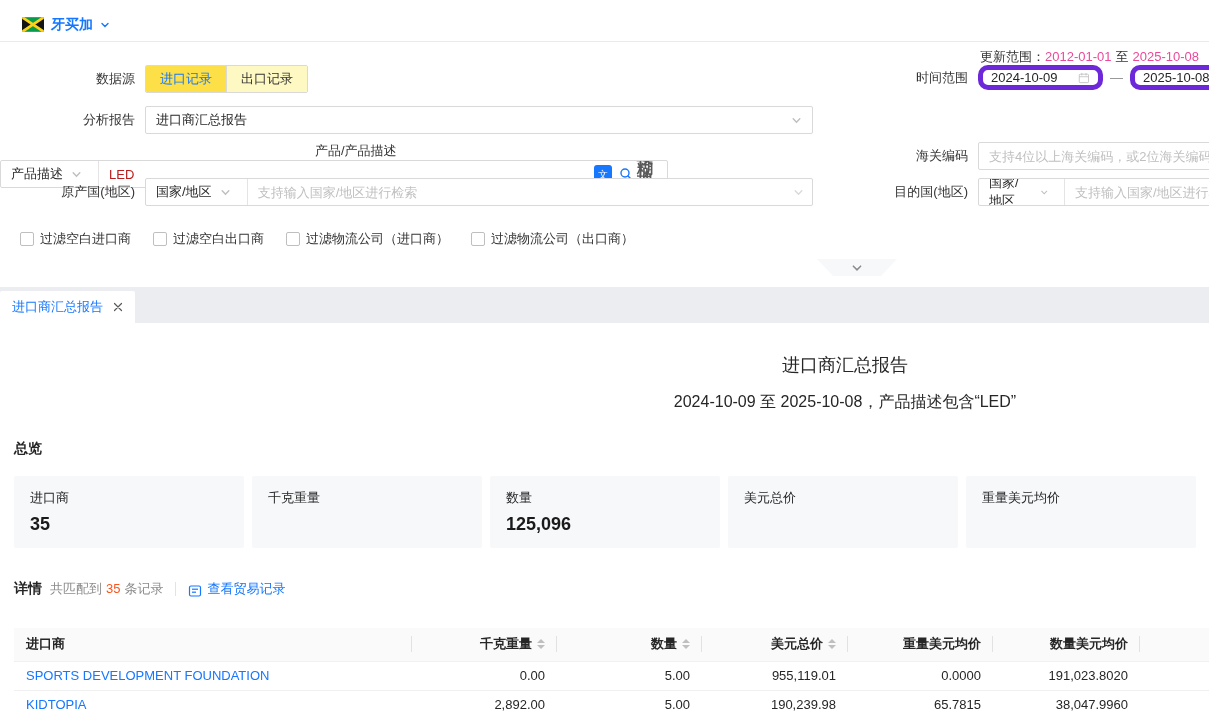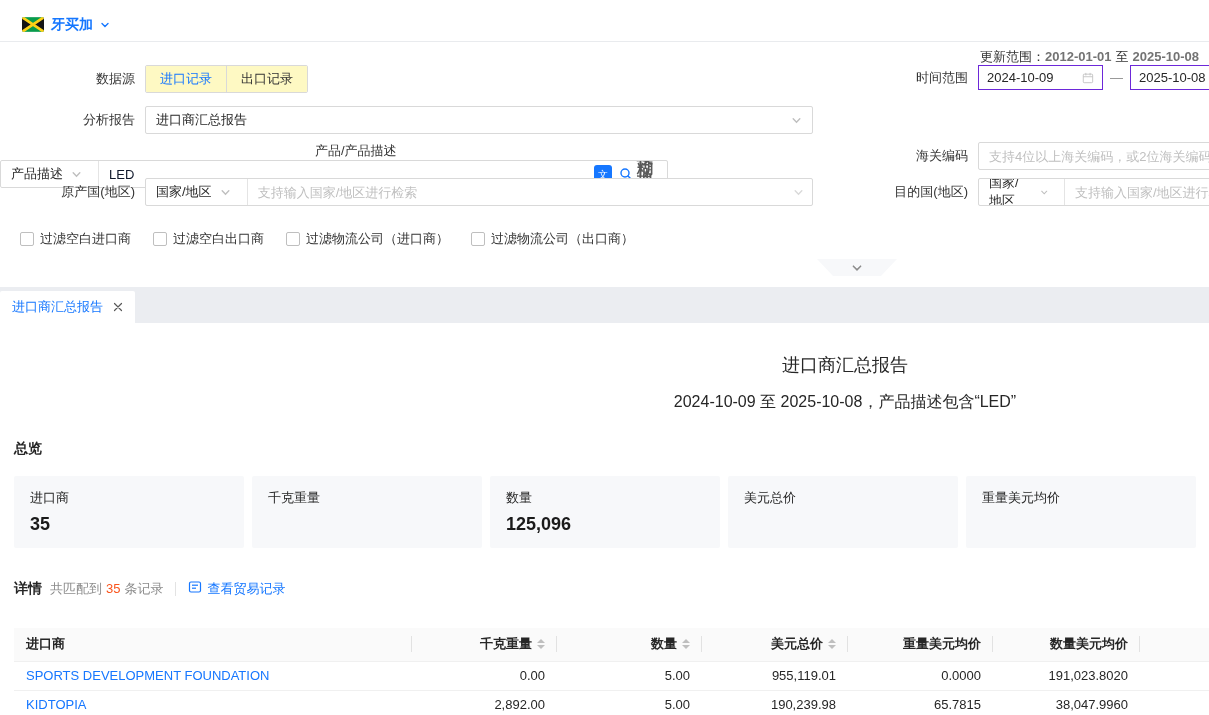--- a/index.html
+++ b/index.html
@@ -9,55 +9,55 @@
 
   
   .topbar { height:34px; display:flex; align-items:center; padding-left:22px; border-bottom:1px solid #e9ebee; background:#fff; }
   .country-selector { display:flex; align-items:center; gap:7px; cursor:pointer; }
   .flag { display:inline-flex; border-radius:2px; overflow:hidden; line-height:0; }
   .country { color:#1677ff; font-size:14px; font-weight:600; }
 
   
   .filter-panel { position:relative; height:245px; background:#fff; }
   .update-range { position:absolute; top:6px; right:10px; font-size:13px; color:#333; }
-  .update-range .orange { color:#737373; font-weight:700; }
+  .update-range .orange { color:#ec4899; font-weight:400; }
   .update-range .to { margin:0 4px; color:#333; }
 
   .frow { position:absolute; display:flex; align-items:center; }
   .flabel { width:135px; flex:none; text-align:right; margin-right:10px; color:#333; }
   .flabel-r { width:98px; flex:none; text-align:right; margin-right:10px; color:#333; }
 
   .row-source { top:23px; left:0; }
   .row-report { top:64px; left:0; }
   .row-product { top:100px; left:0;flex-direction:column; }
   .row-origin { top:136px; left:0; }
   .row-time { top:23px; left:870px; }
   .row-customs { top:100px; left:870px; }
   .row-dest { top:136px; left:870px; }
   .row-checkboxes { top:188px; left:20px; display:flex; gap:22px; }
 
   .seg { display:flex; border:1px solid #d9d9d9; border-radius:2px; overflow:hidden; height:28px; background:#fff; }
   .seg-item { padding:0 14px; display:flex; align-items:center; color:#333; cursor:pointer; background:#fef9c3; }
   .seg-item + .seg-item { border-left:1px solid #d9d9d9; }
-  .seg-item.active { background:#fef9c3; color:#1677ff; }
+  .seg-item.active { background:#fde047; color:#1677ff; }
 
   .select { height:28px; border:1px solid #d9d9d9; border-radius:2px; background:#fff; display:flex; align-items:center; padding:0 10px; cursor:pointer; }
   .select .sel-text { flex:1; color:#262626; }
   .report-select { width:668px; }
 
   .compound { display:flex; align-items:center; height:28px; width:668px; border:1px solid #d9d9d9; border-radius:2px; background:#fff; overflow:hidden; }
   .inner-select { height:100%; display:flex; align-items:center; gap:8px; padding:0 16px 0 10px; border-right:1px solid #e4e4e4; cursor:pointer; flex:none; }
-  .cinput { border:none; outline:none; flex:1; height:100%; padding:0 10px; font-size:13px; color:#0f172a; font-family:inherit; min-width:30px; }
+  .cinput { border:none; outline:none; flex:1; height:100%; padding:0 10px; font-size:13px; color:#b91c1c; font-family:inherit; min-width:30px; }
   input::placeholder { color:#bfbfbf; }
   .input-icons { display:flex; align-items:center; gap:7px; padding-right:8px; flex:none; }
   .translate-btn { display:inline-flex; line-height:0; cursor:pointer; }
   .fuzzy { display:flex; align-items:center; gap:3px; cursor:pointer; }
   .fuzzy-text { width:22px; font-size:16px; line-height:11px; color:#595959; word-break:break-all;font-weight:bold; }
 
-  .date-box { width:125px; height:25px; flex:none; border:1px solid #6d28d9; border-radius:0; display:flex; align-items:center; padding:0 8px; gap:4px; background:#fff; }
+  .date-box { width:125px; height:25px; flex:none; border:5px solid #6d28d9; border-radius:10px; display:flex; align-items:center; padding:0 8px; gap:4px; background:#fff; }
   .date-box input { border:none; outline:none; width:100%; font-size:13px; color:#262626; font-family:inherit; }
   .date-sep { margin:0 7px; color:#8c8c8c; }
 
   .customs-input { width:260px; height:28px; border:1px solid #d9d9d9; border-radius:2px; padding:0 10px; font-size:13px; font-family:inherit; outline:none; }
   .dest-compound { width:256px; }
   .dest-select { width:86px; }
 
   .cb { display:flex; align-items:center; gap:6px; color:#333; cursor:pointer; }
   .cb-box { width:14px; height:14px; border:1px solid #bfbfbf; border-radius:2px; background:#fff; flex:none; }
 
@@ -78,21 +78,21 @@
   .stat-cards { display:flex; gap:8px; margin:20px 14px 0; }
   .stat-card { width:230px; flex:none; height:72px; background:#f7f8fa; border-radius:2px; padding:13px 16px; }
   .stat-label { font-size:13px; color:#262626; }
   .stat-value { margin-top:7px; font-size:18px; font-weight:700; color:#1a1a1a; }
 
   .details-row { display:flex; align-items:center; margin:32px 14px 0; }
   .details-title { font-size:14px; font-weight:700; color:#262626; }
   .matched { color:#8c8c8c; margin-left:8px; }
   .matched .count { color:#fa541c; margin:0 4px; }
   .vdivider { width:1px; height:14px; background:#e3e3e3; margin:0 12px; }
-  .view-link { display:flex; align-items:flex-start; gap:5px; color:#1677ff; cursor:pointer; text-decoration:none; }
+  .view-link { display:flex; align-items:flex-end; gap:5px; color:#1677ff; cursor:pointer; text-decoration:none; }
 
   .data-table { margin:30px 14px 0; width:1662px; border-collapse:collapse; table-layout:fixed; font-size:13px; }
   .data-table th { background:#fafafa; height:33px; padding:0 12px; font-weight:600; color:#262626; border-bottom:1px solid #f0f0f0; position:relative; }
   .data-table th:not(:last-child)::after { content:""; position:absolute; right:0; top:25%; height:50%; width:1px; background:#e2e2e2; }
   .data-table td { height:29px; padding:0 12px; border-bottom:1px solid #f0f0f0; color:#262626; }
   .th-inner { display:flex; align-items:center; }
   .th-inner.ar { justify-content:flex-end; }
   .al { text-align:left; }
   .ar { text-align:right; }
   .sorter { display:inline-flex; flex-direction:column; margin-left:5px; }

